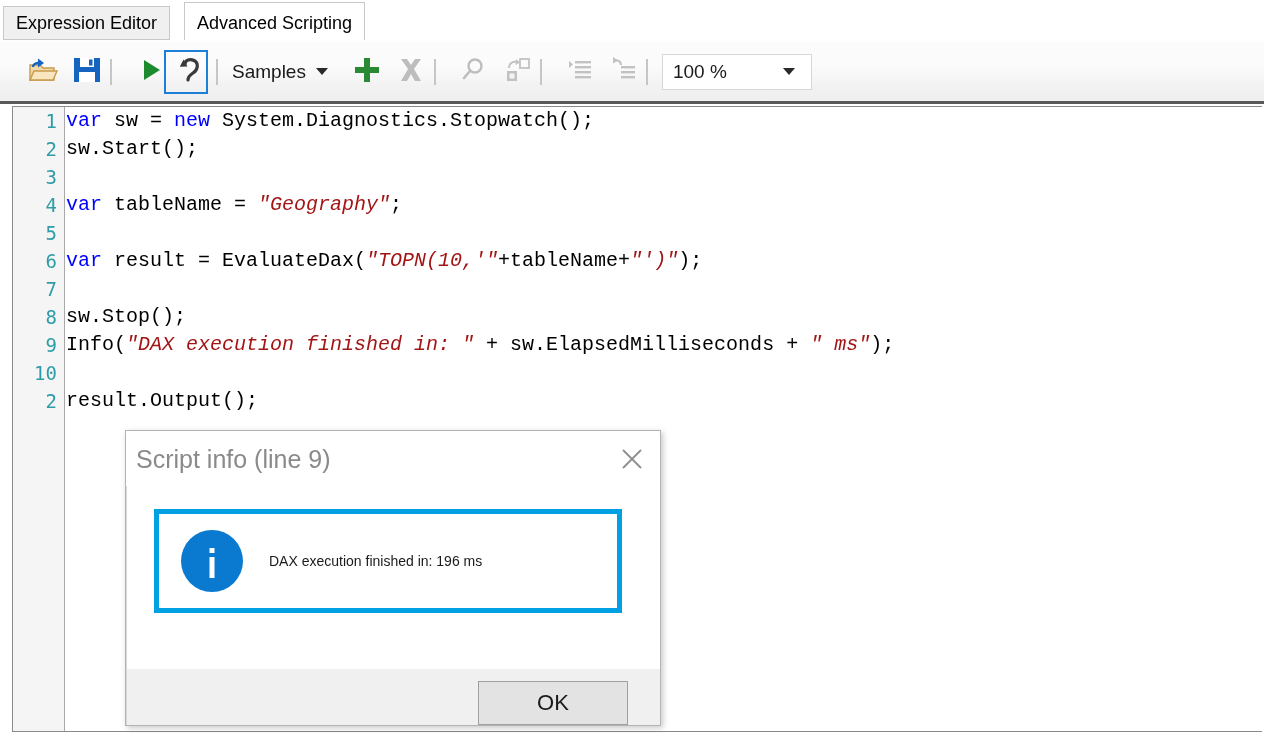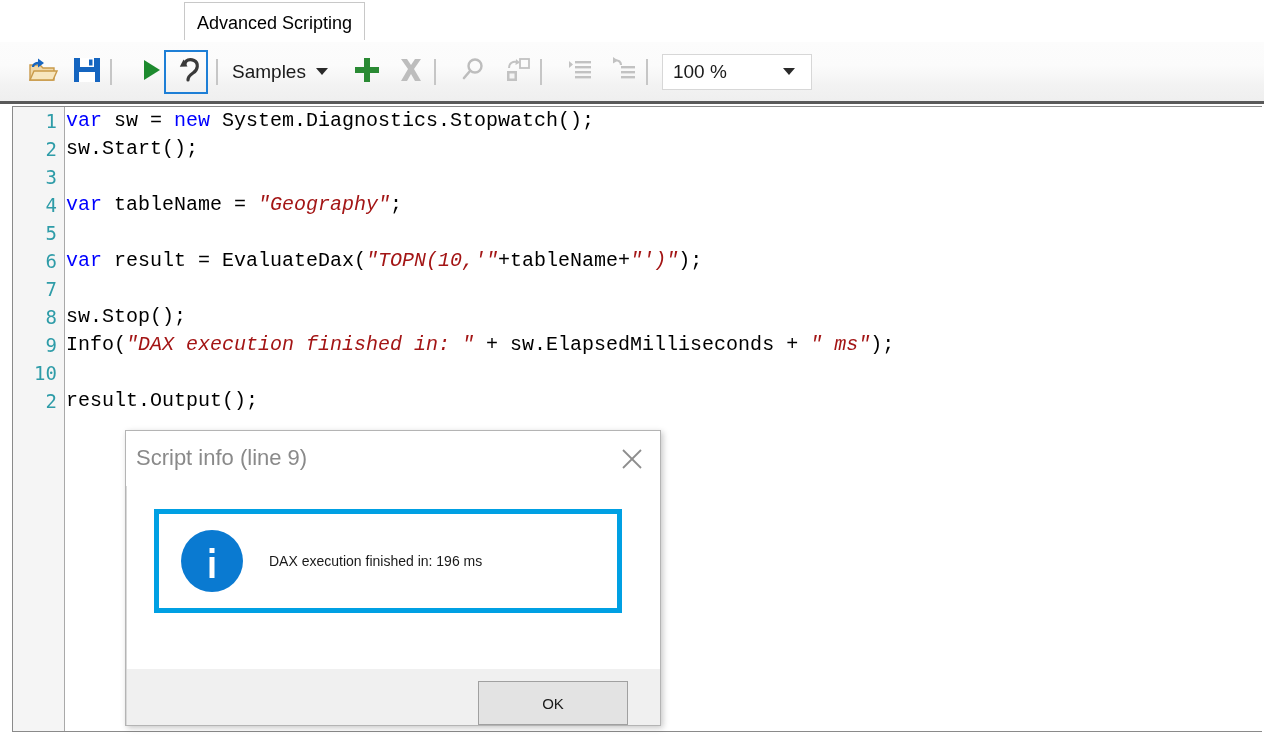--- a/index.html
+++ b/index.html
@@ -189,21 +189,21 @@
   }
   .dlg-title-bar {
     position: relative;
     height: 55px;
     background: #ffffff;
   }
   .dlg-title {
     position: absolute;
     left: 10px;
     top: 14px;
-    font-size: 22px;
+    font-size: 25px;
     color: #8a8a8a;
   }
   .dlg-close {
     position: absolute;
     right: 10px;
     top: 10px;
     width: 36px;
     height: 36px;
     display: flex;
     align-items: center;
@@ -262,28 +262,31 @@
     right: 32px;
     top: 12px;
     width: 150px;
     height: 44px;
     background: #e3e3e3;
     border: 1px solid #a0a0a0;
     box-sizing: border-box;
     display: flex;
     align-items: center;
     justify-content: center;
-    font-size: 15px;
+    font-size: 22px;
     color: #1a1a1a;
   }
 </style>
 </head>
 <body>
 
 <div class="tabstrip">
+  <div class="tab tab-inactive">
+    <span>Expression Editor</span>
+  </div>
   <div class="tab tab-active">
     <span>Advanced Scripting</span>
   </div>
 </div>
 <div class="tabstrip-base"></div>
 
 <div class="toolbar">
 
   <div class="tb-btn" title="Open">
     <span>

